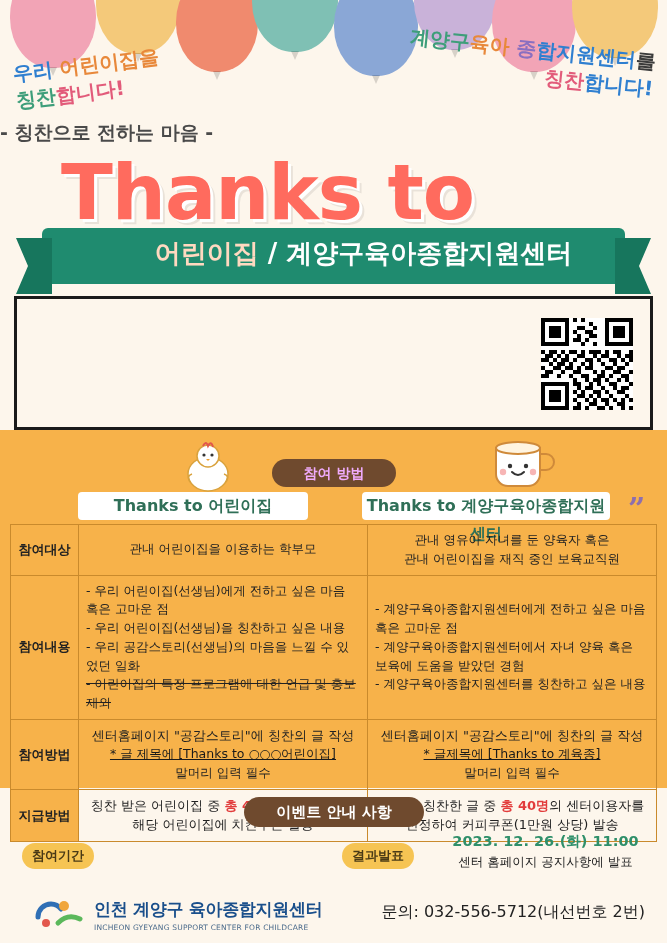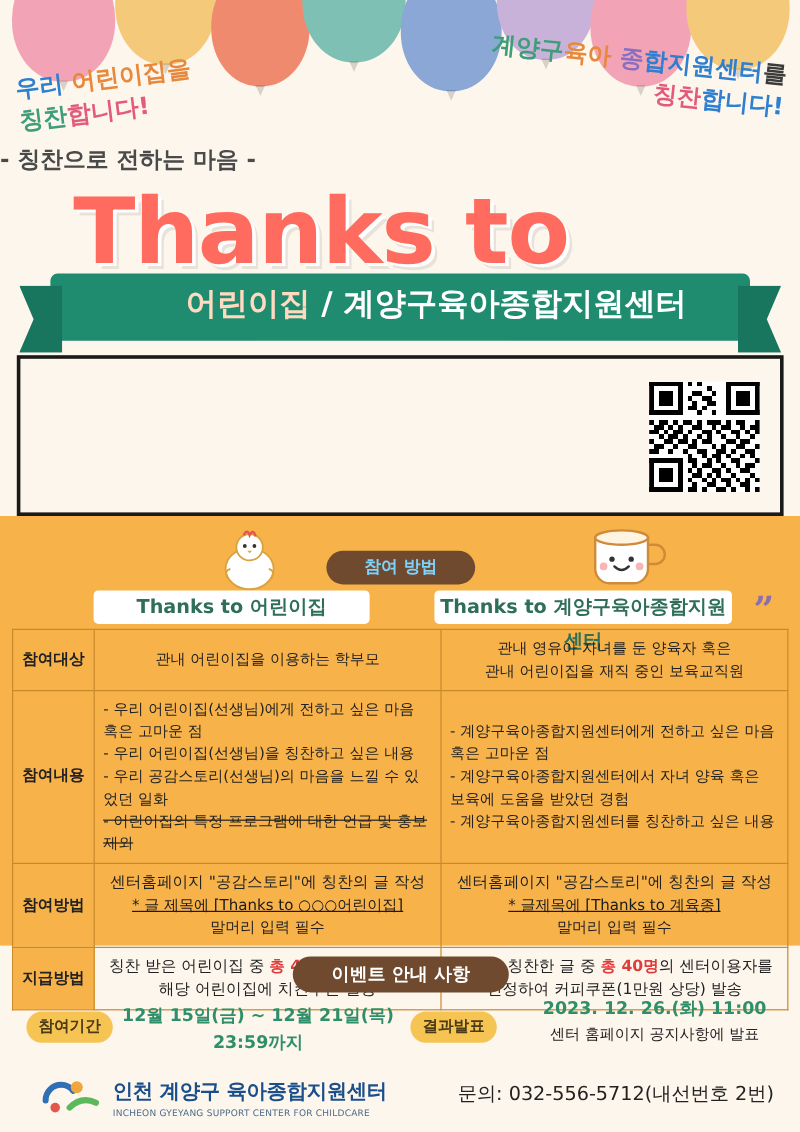--- a/index.html
+++ b/index.html
@@ -93,21 +93,21 @@
   }
   .qr svg { display:block; }
 
   
   .orangebg {
     position:absolute; top:430px; left:0; width:667px; height:358px;
     background:#f7b24a;
   }
   .methodbadge {
     position:absolute; top:459px; left:272px; width:124px; height:28px;
-    background:#6f4a2e; border-radius:14px; color:#7dd3fc; font-size:14px;
+    background:#6f4a2e; border-radius:14px; color:#f0abfc; font-size:14px;
     font-weight:bold; text-align:center; line-height:28px;
     font-family:"DejaVu Sans", sans-serif; z-index:4;
   }
   .colhead {
     position:absolute; top:492px; height:28px; font-size:16px; font-weight:bold;
     text-align:center; line-height:28px; font-family:"DejaVu Sans", sans-serif;
   }
   .colhead.left { left:78px; width:230px; background:#ffffff; color:#2f6f57; border-radius:4px; }
   .colhead.right { left:362px; width:248px; background:#ffffff; color:#2f6f57; border-radius:4px; }
   .quote {
@@ -445,24 +445,20 @@
           </div>
           <div style="font-size:13px;">선정하여 커피쿠폰(1만원 상당) 발송</div>
         </td>
       </tr>
     </tbody>
   </table>
 
   <div class="eventbadge">이벤트 안내 사항</div>
 
   <div class="pill p1">참여기간</div>
-  <div class="infotext left">
-    <div class="grn">12월 15일(금) ~ 12월 21일(목)</div>
-    <div class="grn">23:59까지</div>
-  </div>
 
   <div class="pill p2">결과발표</div>
   <div class="infotext right">
     <div class="grn">2023. 12. 26.(화) 11:00</div>
     <div class="sm">센터 홈페이지 공지사항에 발표</div>
   </div>
 
   <div class="footerline"></div>
   <div class="logo">
     <svg width="54" height="34" viewBox="0 0 54 34">

